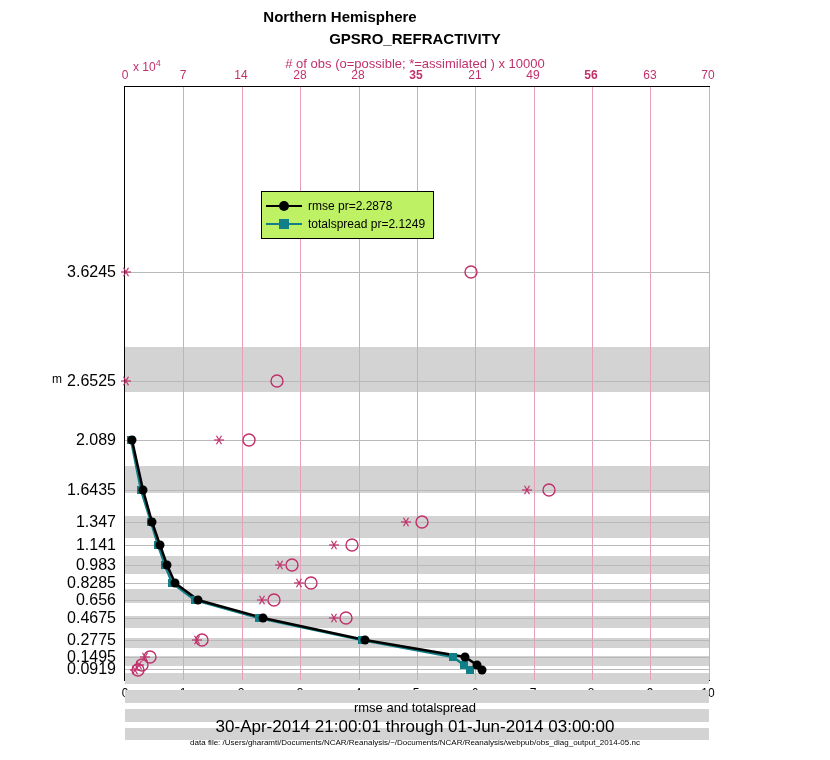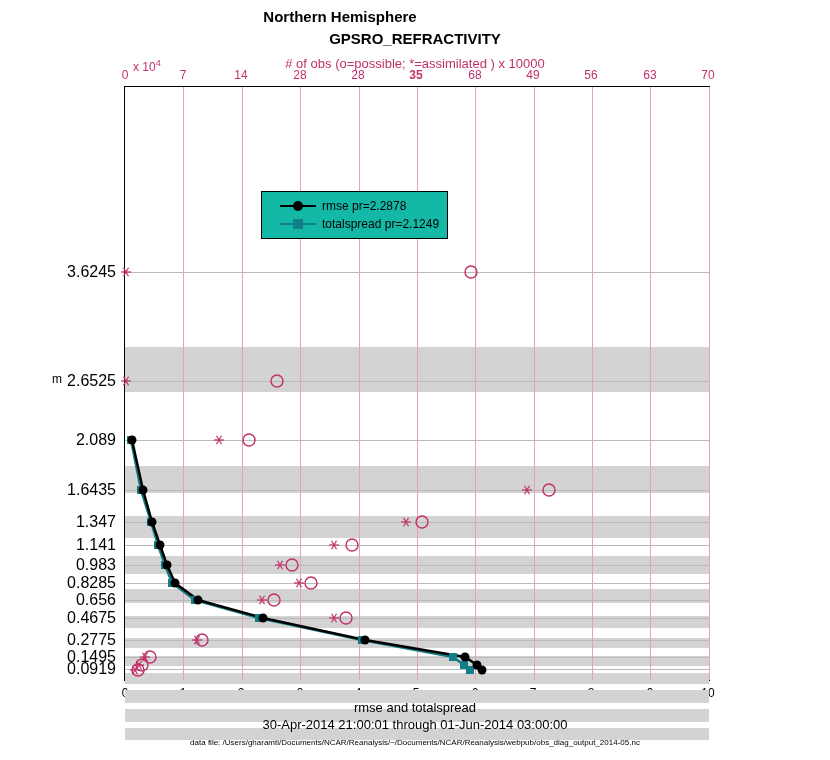--- a/index.html
+++ b/index.html
@@ -49,30 +49,30 @@
   }
   .ylabel{
     position:absolute;left:52px;top:372px;font-size:12px;color:#000;
   }
   .xlabel{
     position:absolute;left:0;top:700px;width:830px;text-align:center;
     font-size:13px;color:#000;
   }
   .subtitle{
     position:absolute;left:0;top:717px;width:830px;text-align:center;
-    font-size:13px;color:#000;
+    font-size:17px;color:#000;
   }
   .datafile{
     position:absolute;left:0;top:738px;width:830px;text-align:center;
     font-size:8px;color:#000;
   }
   .legend{
     position:absolute;left:136px;top:104px;
-    background:#14b8a6;border:1px solid #000;
-    padding:5px 8px 5px 18px;
+    background:#bef264;border:1px solid #000;
+    padding:5px 8px 5px 4px;
   }
   .legrow{display:flex;align-items:center;height:18px;}
   .legline{display:inline-block;width:36px;height:2px;position:relative;margin-right:6px;}
   .legline .mk{position:absolute;left:13px;top:-4px;width:10px;height:10px;border-radius:50%;}
   .legline .mksq{position:absolute;left:13px;top:-4px;width:10px;height:10px;}
   .legtext{font-size:12px;color:#000;}
   svg.overlay{position:absolute;left:0;top:0;width:586px;height:595px;overflow:visible;}
 </style>
 </head>
 <body>
@@ -82,23 +82,23 @@
 <div class="toptitle"># of obs (o=possible; *=assimilated ) x 10000</div>
 
 <div class="topexp">x 10<sup style="font-size:9px">4</sup></div>
 
 <div class="topticklabel" style="left:125px;">0</div>
 <div class="topticklabel" style="left:183px;">7</div>
 <div class="topticklabel" style="left:241px;">14</div>
 <div class="topticklabel" style="left:300px;">28</div>
 <div class="topticklabel" style="left:358px;">28</div>
 <div class="topticklabel" style="left:416px;font-weight:bold;">35</div>
-<div class="topticklabel" style="left:475px;">68</div>
+<div class="topticklabel" style="left:475px;">21</div>
 <div class="topticklabel" style="left:533px;">49</div>
-<div class="topticklabel" style="left:591px;">56</div>
+<div class="topticklabel" style="left:591px;font-weight:bold;">56</div>
 <div class="topticklabel" style="left:650px;">63</div>
 <div class="topticklabel" style="left:708px;">70</div>
 
 <div class="bottomticklabel" style="left:125px;">0</div>
 <div class="bottomticklabel" style="left:183px;">1</div>
 <div class="bottomticklabel" style="left:241px;">2</div>
 <div class="bottomticklabel" style="left:300px;">3</div>
 <div class="bottomticklabel" style="left:358px;">4</div>
 <div class="bottomticklabel" style="left:416px;">5</div>
 <div class="bottomticklabel" style="left:475px;">6</div>

